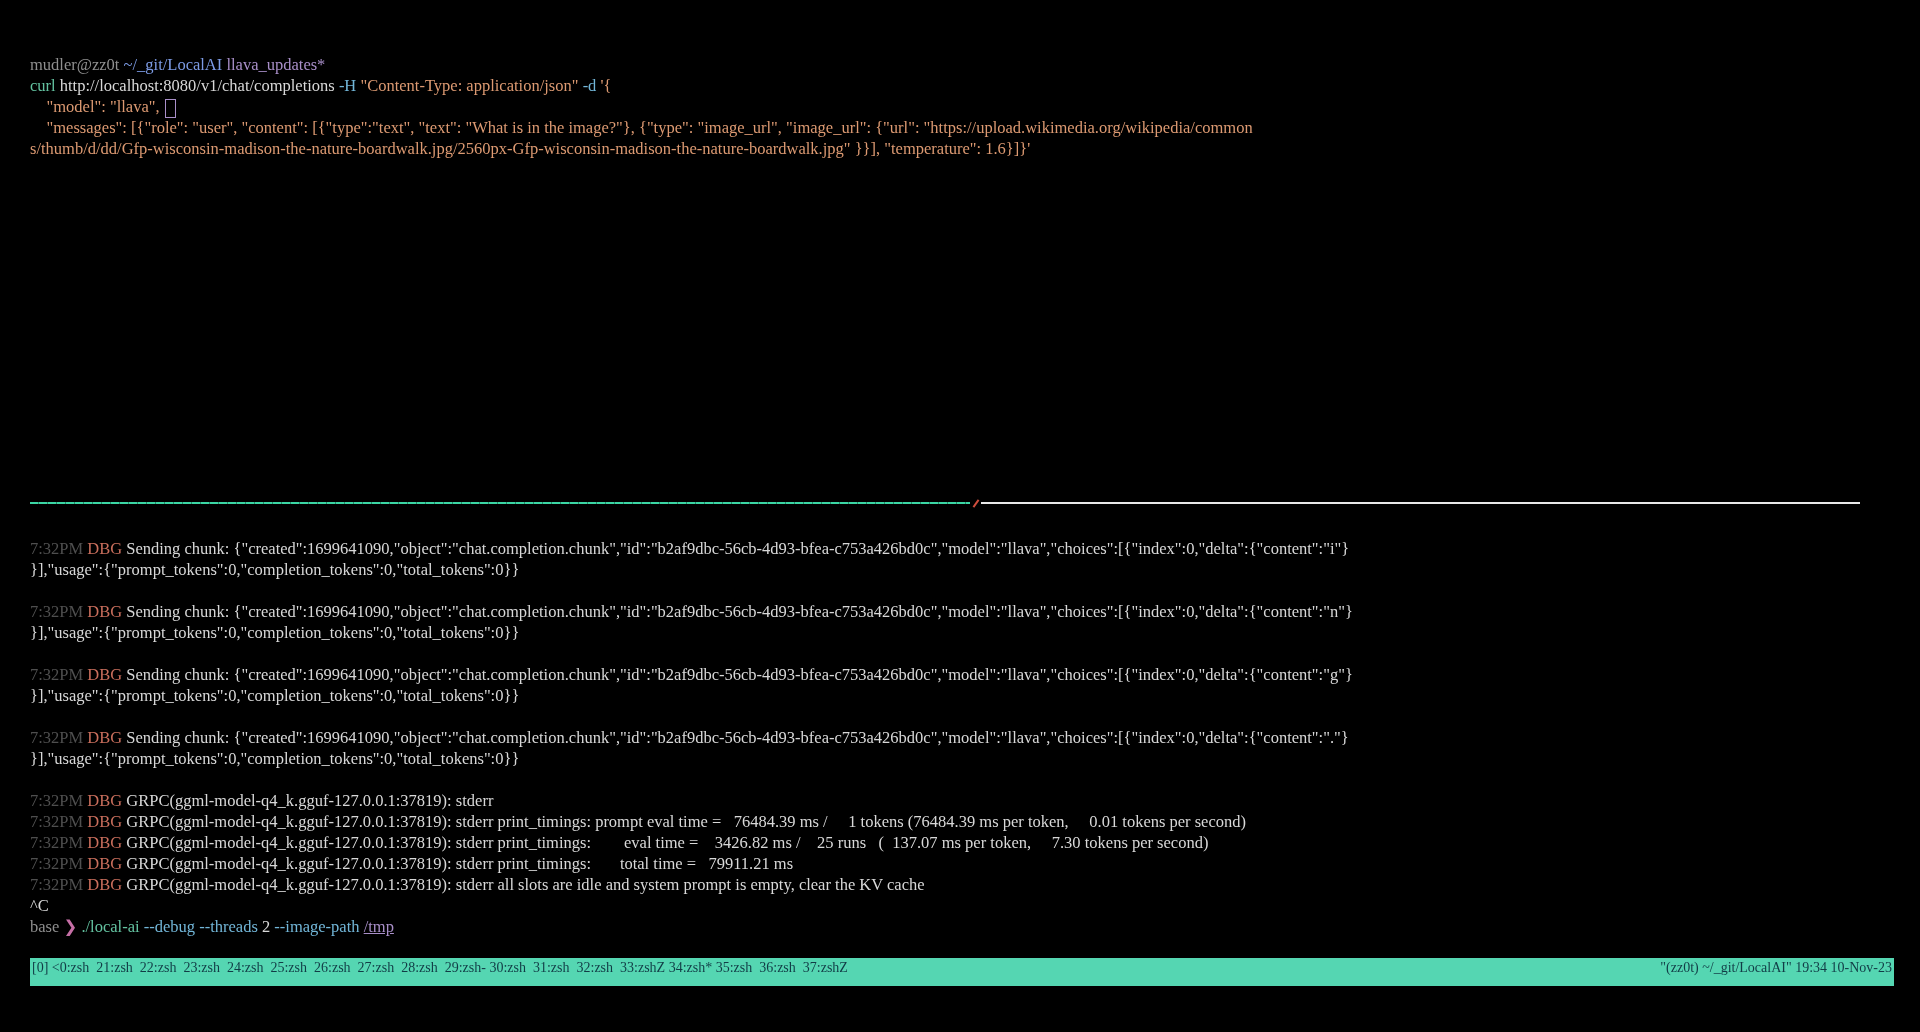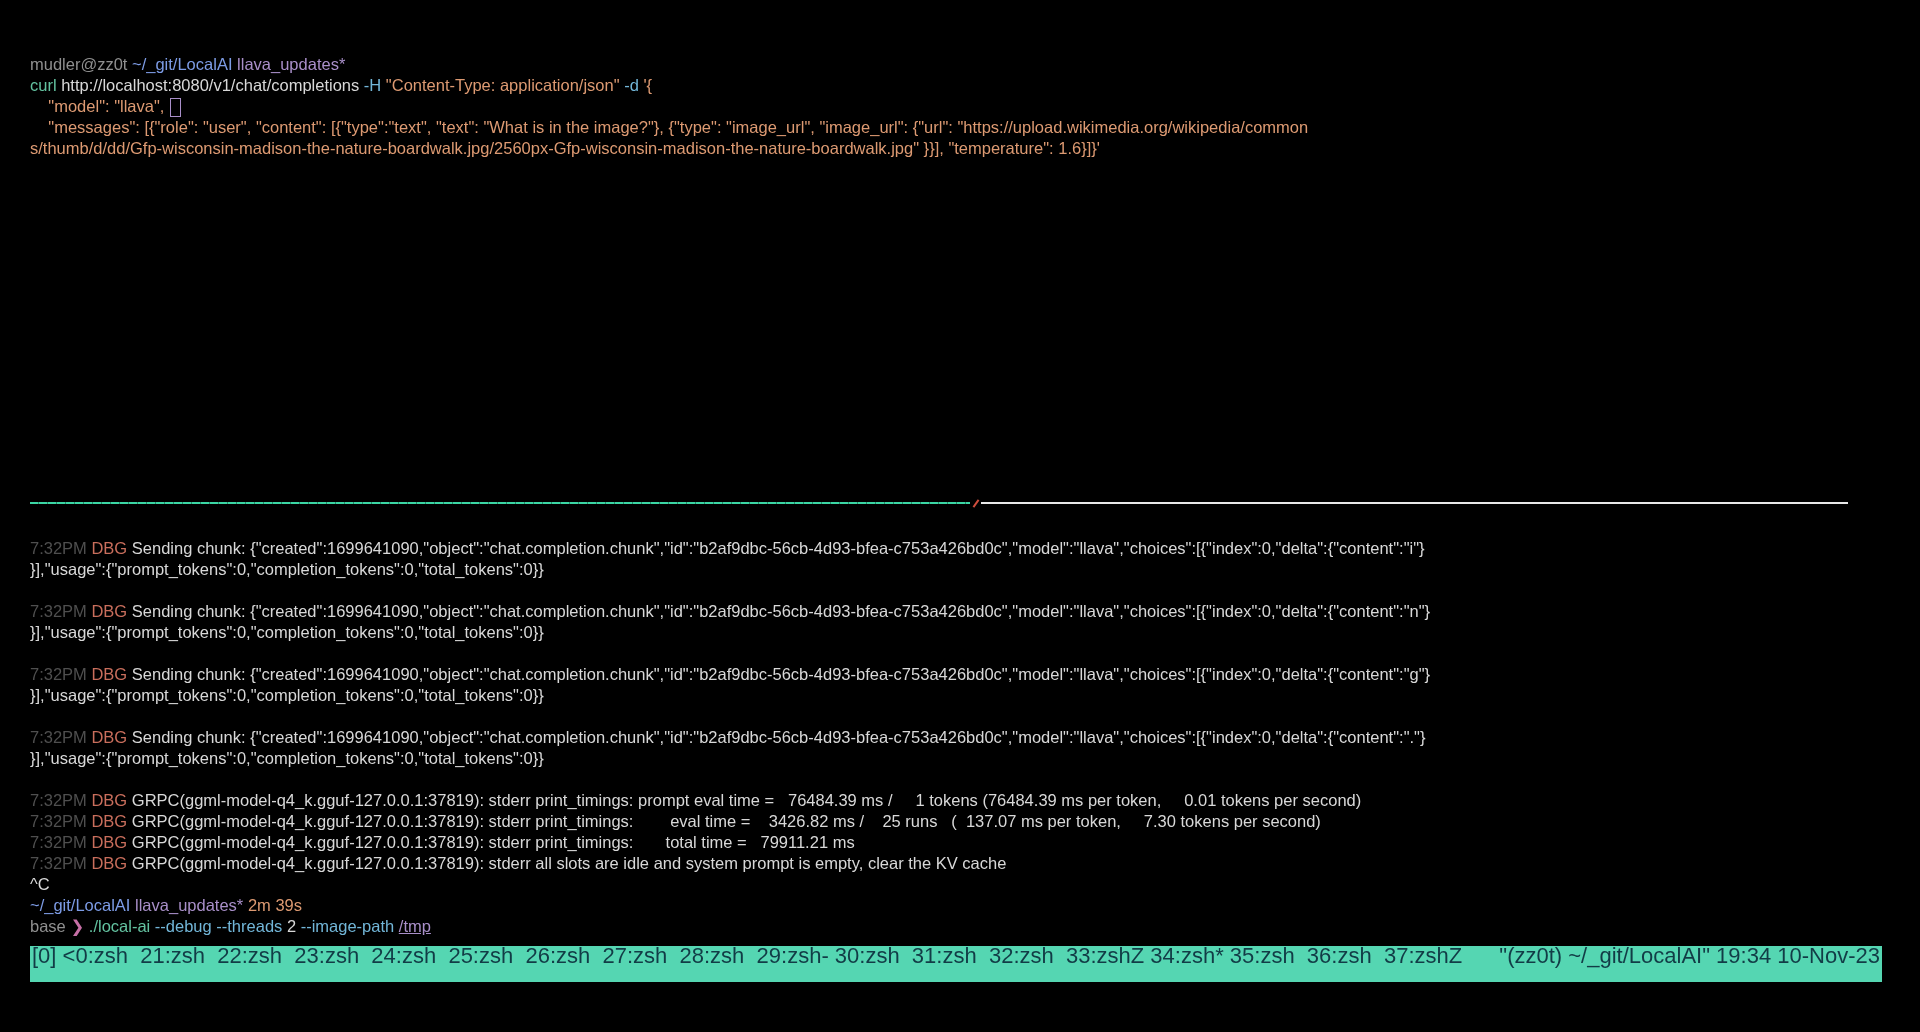--- a/index.html
+++ b/index.html
@@ -5,22 +5,22 @@
   :root{
     --background:#000000; --foreground:#d8d8d8; --gray:#8f8f8f; --dim:#4f4f4f;
     --blue:#7d9ce6; --purple:#a98fc9; --magenta:#c66fa6; --green:#63c2a0;
     --cyan:#72b6d8; --orange:#dd9a72; --red:#c96e5c;
     --status_bg:#55d6b2; --status_fg:#123c46;
     --divider_green:#3bd6a4; --divider_white:#e8e8e8; --divider_tick_red:#cf4d3d;
   }
   html,body{margin:0;padding:0;background:var(--background);}
   .screen{
     position:relative; width:1920px; height:1032px; box-sizing:border-box;
-    padding:54px 38px 0 30px; overflow:hidden; background:var(--background);
-    font-family:Liberation Sans, sans-serif;
+    padding:54px 26px 0 30px; overflow:hidden; background:var(--background);
+    font-family:Liberation Serif, serif;
     font-size:16.5px; color:var(--foreground);
   }
   .line{height:21px; line-height:21px; white-space:pre;}
   .seg{white-space:pre;}
   .fg{color:var(--foreground);} .gray{color:var(--gray);} .dim{color:var(--dim);}
   .blue{color:var(--blue);} .purple{color:var(--purple);} .magenta{color:var(--magenta);}
   .green{color:var(--green);margin-top:20px;} .cyan{color:var(--cyan);} .orange{color:var(--orange);}
   .red{color:var(--red);}
   .link{color:var(--purple); text-decoration:underline; cursor:pointer;}
   .cursor{display:inline-block; width:9px; height:17px; border:1px solid var(--purple);
@@ -28,23 +28,23 @@
   .pane-top{height:446px; overflow:hidden;}
   .divider{display:flex; align-items:center; height:6px;}
   .div-green{display:block; width:940px; height:2px; background:var(--divider_green);
              background-image:repeating-linear-gradient(90deg, transparent 0 8px, rgba(0,0,0,.35) 8px 9px);}
   .div-tick{display:block; width:7px; height:7px; margin:0 2px; position:relative;}
   .div-tick::before{content:""; position:absolute; left:3px; top:-1px; width:2px; height:9px;
                     background:var(--divider_tick_red); transform:rotate(35deg);}
   .div-white{display:block; flex:1; height:2px; background:var(--divider_white); margin-right:34px;}
   .pane-bottom{margin-top:32px; overflow:hidden;}
   .statusbar{
-    margin-top:9px; height:36px; line-height:20px; background:var(--status_bg);
+    margin-top:21px; height:28px; line-height:20px; background:var(--status_bg);
     color:var(--status_fg); display:flex; justify-content:space-between;
-    white-space:pre; overflow:hidden; padding:0 2px; font-size:22px;
+    white-space:pre; overflow:hidden; padding:0 2px; font-size:14px;
   }
 </style>
 </head>
 <body>
 
 <div class="screen">
   <div class="pane pane-top">
       <div class="line"><span class="seg gray">mudler@zz0t </span><span class="seg blue">~/_git/LocalAI </span><span class="seg purple">llava_updates*</span></div>
       <div class="line"><span class="seg green">curl </span><span class="seg fg">http://localhost:8080/v1/chat/completions </span><span class="seg cyan">-H </span><span class="seg orange">"Content-Type: application/json" </span><span class="seg cyan">-d </span><span class="seg orange">'{</span></div>
       <div class="line"><span class="seg orange">    "model": "llava", </span><span class="cursor"></span></div>
@@ -64,26 +64,26 @@
       <div class="line"></div>
       <div class="line"><span class="seg dim">7:32PM </span><span class="seg red">DBG </span><span class="seg fg">Sending chunk: {"created":1699641090,"object":"chat.completion.chunk","id":"b2af9dbc-56cb-4d93-bfea-c753a426bd0c","model":"llava","choices":[{"index":0,"delta":{"content":"n"}</span></div>
       <div class="line"><span class="seg fg">}],"usage":{"prompt_tokens":0,"completion_tokens":0,"total_tokens":0}}</span></div>
       <div class="line"></div>
       <div class="line"><span class="seg dim">7:32PM </span><span class="seg red">DBG </span><span class="seg fg">Sending chunk: {"created":1699641090,"object":"chat.completion.chunk","id":"b2af9dbc-56cb-4d93-bfea-c753a426bd0c","model":"llava","choices":[{"index":0,"delta":{"content":"g"}</span></div>
       <div class="line"><span class="seg fg">}],"usage":{"prompt_tokens":0,"completion_tokens":0,"total_tokens":0}}</span></div>
       <div class="line"></div>
       <div class="line"><span class="seg dim">7:32PM </span><span class="seg red">DBG </span><span class="seg fg">Sending chunk: {"created":1699641090,"object":"chat.completion.chunk","id":"b2af9dbc-56cb-4d93-bfea-c753a426bd0c","model":"llava","choices":[{"index":0,"delta":{"content":"."}</span></div>
       <div class="line"><span class="seg fg">}],"usage":{"prompt_tokens":0,"completion_tokens":0,"total_tokens":0}}</span></div>
       <div class="line"></div>
+      <div class="line"><span class="seg dim">7:32PM </span><span class="seg red">DBG </span><span class="seg fg">GRPC(ggml-model-q4_k.gguf-127.0.0.1:37819): stderr</span></div>
       <div class="line"><span class="seg dim">7:32PM </span><span class="seg red">DBG </span><span class="seg fg">GRPC(ggml-model-q4_k.gguf-127.0.0.1:37819): stderr print_timings: prompt eval time =   76484.39 ms /     1 tokens (76484.39 ms per token,     0.01 tokens per second)</span></div>
       <div class="line"><span class="seg dim">7:32PM </span><span class="seg red">DBG </span><span class="seg fg">GRPC(ggml-model-q4_k.gguf-127.0.0.1:37819): stderr print_timings:        eval time =    3426.82 ms /    25 runs   (  137.07 ms per token,     7.30 tokens per second)</span></div>
       <div class="line"><span class="seg dim">7:32PM </span><span class="seg red">DBG </span><span class="seg fg">GRPC(ggml-model-q4_k.gguf-127.0.0.1:37819): stderr print_timings:       total time =   79911.21 ms</span></div>
       <div class="line"><span class="seg dim">7:32PM </span><span class="seg red">DBG </span><span class="seg fg">GRPC(ggml-model-q4_k.gguf-127.0.0.1:37819): stderr all slots are idle and system prompt is empty, clear the KV cache</span></div>
       <div class="line"><span class="seg fg">^C</span></div>
-      <div class="line"><span class="seg blue">~/_git/LocalAI </span><span class="seg purple">llava_updates* </span><span class="seg orange">2m 39s</span></div>
       <div class="line"><span class="seg gray">base </span><span class="seg magenta">❯ </span><span class="seg green">./local-ai </span><span class="seg cyan">--debug </span><span class="seg cyan">--threads </span><span class="seg fg">2 </span><span class="seg cyan">--image-path </span><span class="seg link">/tmp</span></div>
     </div>
 
   <div class="statusbar">
     <span>[0] &lt;0:zsh  21:zsh  22:zsh  23:zsh  24:zsh  25:zsh  26:zsh  27:zsh  28:zsh  29:zsh- 30:zsh  31:zsh  32:zsh  33:zshZ 34:zsh* 35:zsh  36:zsh  37:zshZ</span>
     <span>"(zz0t) ~/_git/LocalAI" 19:34 10-Nov-23</span>
   </div>
 </div>
 
 </body></html>

